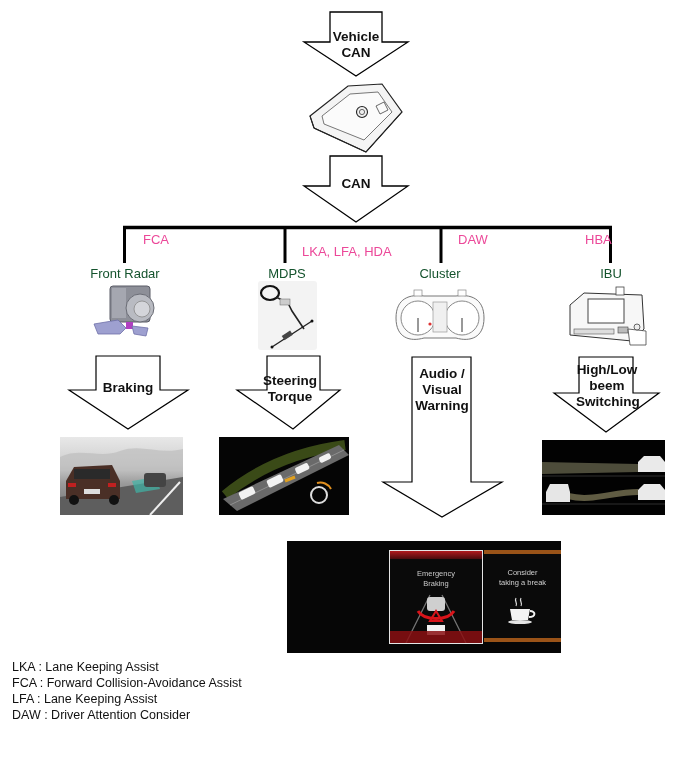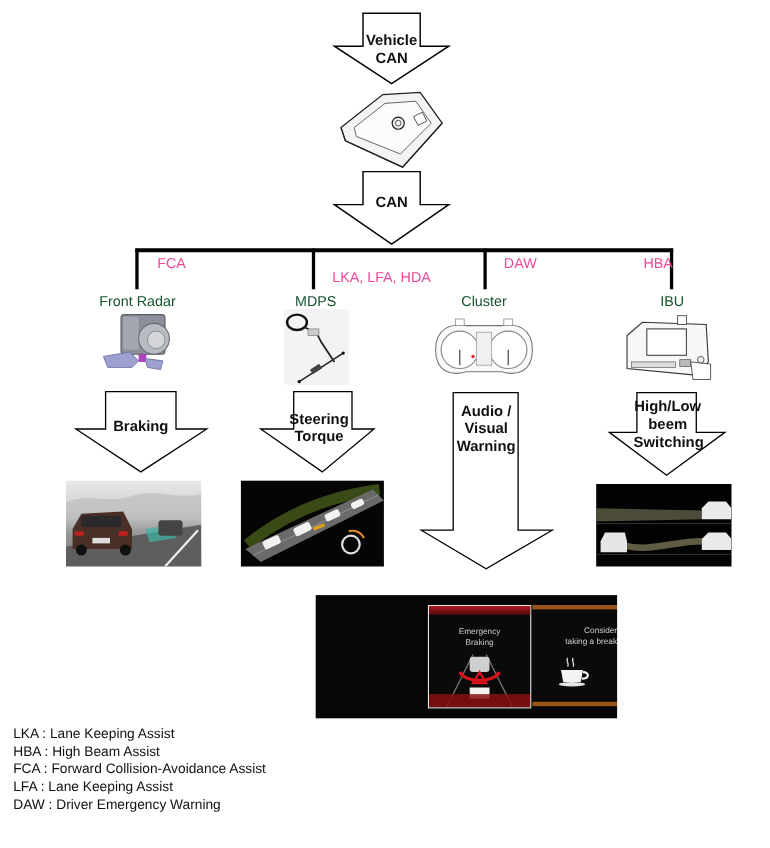--- a/index.html
+++ b/index.html
@@ -194,32 +194,31 @@
       <line x1="52" y1="44" x2="76" y2="92" stroke="#777" stroke-width="1.2"></line>
       <rect x="37" y="46" width="18" height="14" rx="3" fill="#cfcfcf"></rect>
       <path d="M28,60 C34,70 58,70 64,60" stroke="#d8141a" stroke-width="3" fill="none"></path>
       <polygon points="46,60 40,70 52,70" fill="none" stroke="#d8141a" stroke-width="2"></polygon>
       <rect x="37" y="74" width="18" height="10" fill="#f2f2f2"></rect>
       <rect x="0" y="80" width="92" height="12" fill="#8a0f12" opacity="0.85"></rect>
     </svg>
   </div>
 
   <div class="abs" style="left:197px;top:9px;width:77px;height:92px;background:#0a0a0a;border-top:4px solid #9a5318;border-bottom:4px solid #9a5318;box-sizing:border-box;">
-    <div class="abs" style="left:0;top:14px;width:77px;text-align:right;font-size:7.5px;line-height:10px;color:#cfcfcf;">
+    <div class="abs" style="left:0;top:14px;width:77px;text-align:center;font-size:7.5px;line-height:10px;color:#cfcfcf;">
       <div>Consider</div>
       <div>taking a break</div>
     </div>
     <svg class="abs" style="left:22px;top:42px;" width="34" height="30" viewBox="0 0 34 30">
       <path d="M10,2 C8,5 12,7 10,10 M15,2 C13,5 17,7 15,10" stroke="#ddd" stroke-width="1.2" fill="none"></path>
       <path d="M4,13 L24,13 L22,24 L6,24 Z" fill="#f3f3f3"></path>
       <path d="M24,15 C30,15 30,21 23,21" stroke="#f3f3f3" stroke-width="2" fill="none"></path>
       <ellipse cx="14" cy="26" rx="12" ry="2" fill="#e5e5e5"></ellipse>
     </svg>
   </div>
 </div>
 
 <div class="legend">
   <div>LKA : Lane Keeping Assist</div>
-  <div>HBA : High Beam Assist</div>
   <div>FCA : Forward Collision-Avoidance Assist</div>
   <div>LFA : Lane Keeping Assist</div>
-  <div>DAW : Driver Emergency Warning</div>
+  <div>DAW : Driver Attention Consider</div>
 </div>
 
 </body></html>

